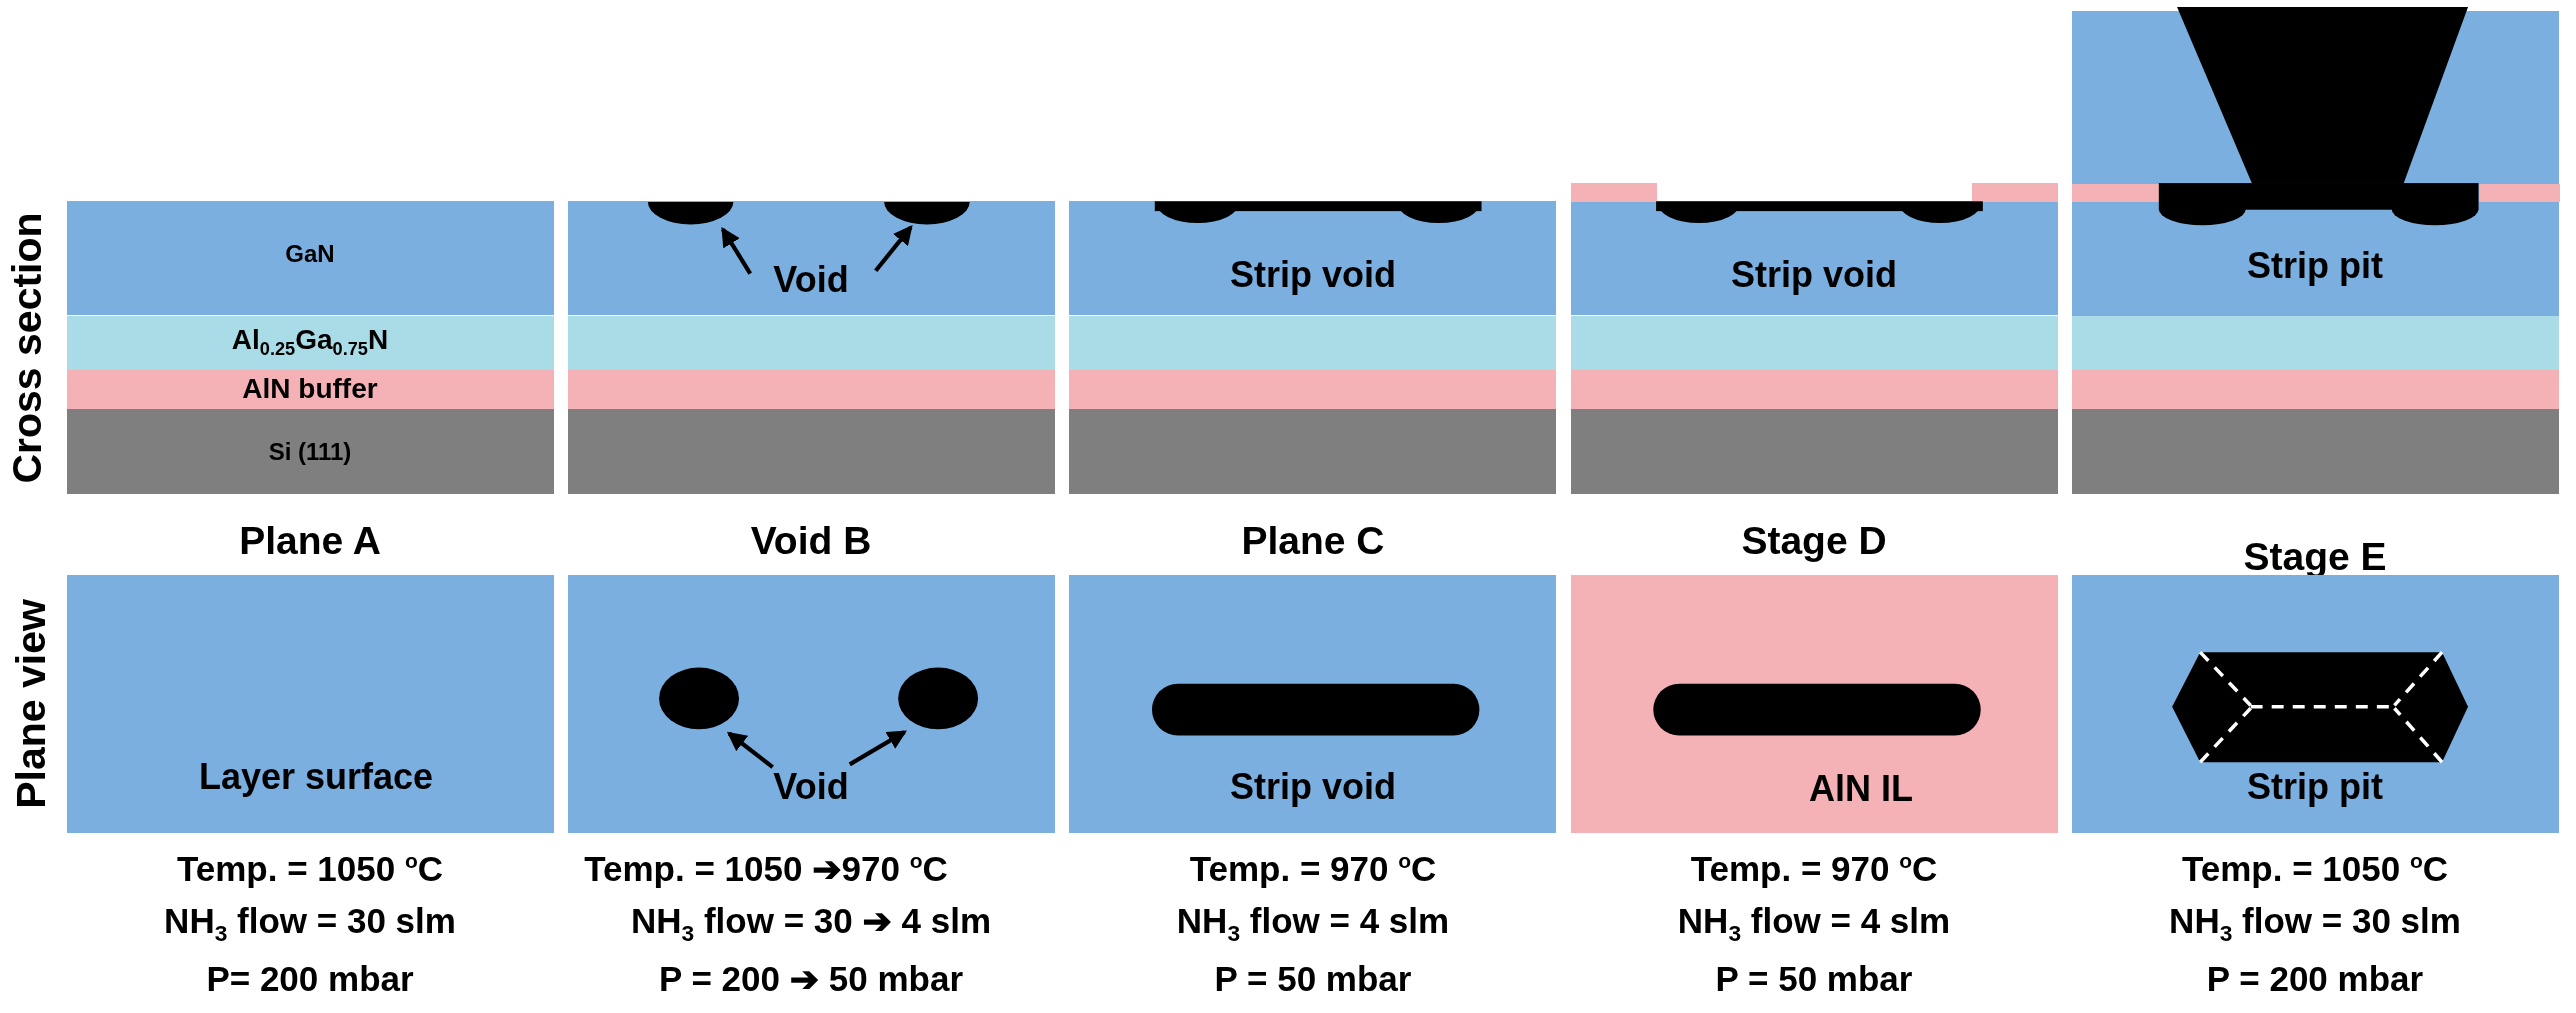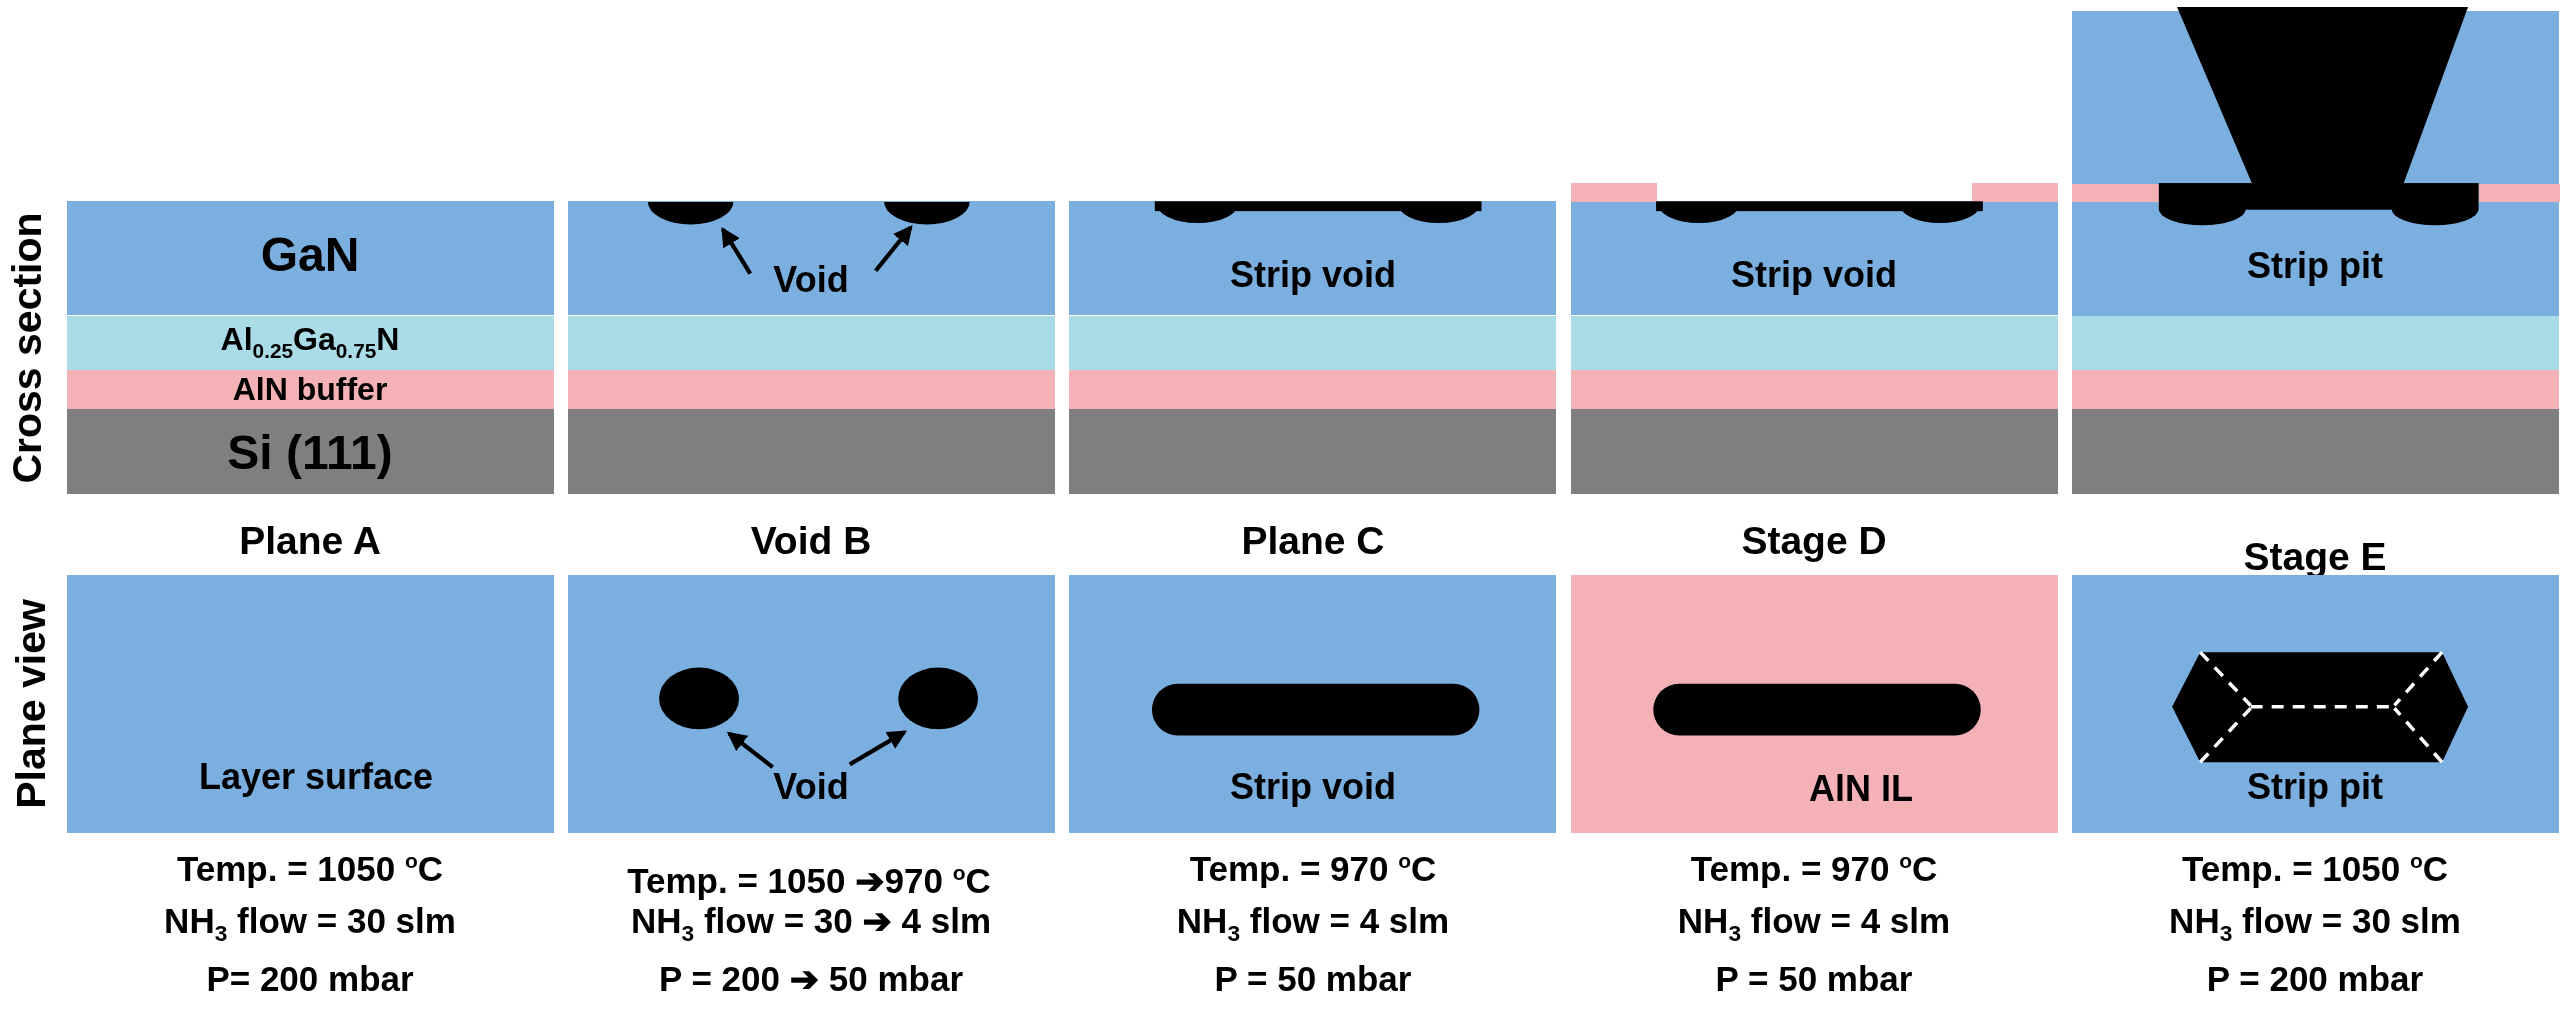--- a/index.html
+++ b/index.html
@@ -3,22 +3,22 @@
 <meta charset="utf-8">
 <style>
   html,body{margin:0;padding:0;background:#fff;}
   .canvas{position:relative;width:2576px;height:1014px;background:var(--background);
           font-family:"Liberation Sans",sans-serif;font-weight:bold;color:#000;overflow:hidden;}
   .abs{position:absolute;}
   .txt{position:absolute;transform:translate(-50%,-50%);white-space:nowrap;color:#000;text-align:center;}
   .vtxt{position:absolute;transform:translate(-50%,-50%) rotate(-90deg);white-space:nowrap;color:#000;}
   .side-label{font-size:41px;}
   .stage-label{font-size:39px;}
-  .layer-label-lg{font-size:48px;}
-  .layer-label-md{font-size:32px;}
+  .layer-label-lg{font-size:24px;}
+  .layer-label-md{font-size:28px;}
   .annot{font-size:36px;}
   .cond{font-size:35px;}
   sup{font-size:60%;}
   sub{font-size:65%;}
   .gan{background:var(--gan_blue);}
   .algan{background:var(--algan_cyan);}
   .aln{background:var(--aln_pink);}
   .si{background:var(--si_gray);}
   svg.overlay{position:absolute;left:0;top:0;pointer-events:none;}
 </style>
@@ -138,21 +138,21 @@
       <line x1="3210" y1="1008" x2="3415" y2="1008"></line>
     </g>
   </svg>
 
   <div>
     <div class="txt cond" style="left:310px;top:869px;">Temp. = 1050 <sup>o</sup>C</div>
     <div class="txt cond" style="left:310px;top:924px;">NH<sub>3</sub> flow = 30 slm</div>
     <div class="txt cond" style="left:310px;top:979px;">P= 200 mbar</div>
   </div>
   <div>
-    <div class="txt cond" style="left:809px;top:869px;margin-top:12px;">Temp. = 1050 ➔970 <sup>o</sup>C</div>
+    <div class="txt cond" style="left:766px;top:869px;">Temp. = 1050 ➔970 <sup>o</sup>C</div>
     <div class="txt cond" style="left:811px;top:924px;">NH<sub>3</sub> flow = 30 ➔ 4 slm</div>
     <div class="txt cond" style="left:811px;top:979px;">P = 200 ➔ 50 mbar</div>
   </div>
   <div>
     <div class="txt cond" style="left:1313px;top:869px;">Temp. = 970 <sup>o</sup>C</div>
     <div class="txt cond" style="left:1313px;top:924px;">NH<sub>3</sub> flow = 4 slm</div>
     <div class="txt cond" style="left:1313px;top:979px;">P = 50 mbar</div>
   </div>
   <div>
     <div class="txt cond" style="left:1814px;top:869px;">Temp. = 970 <sup>o</sup>C</div>

